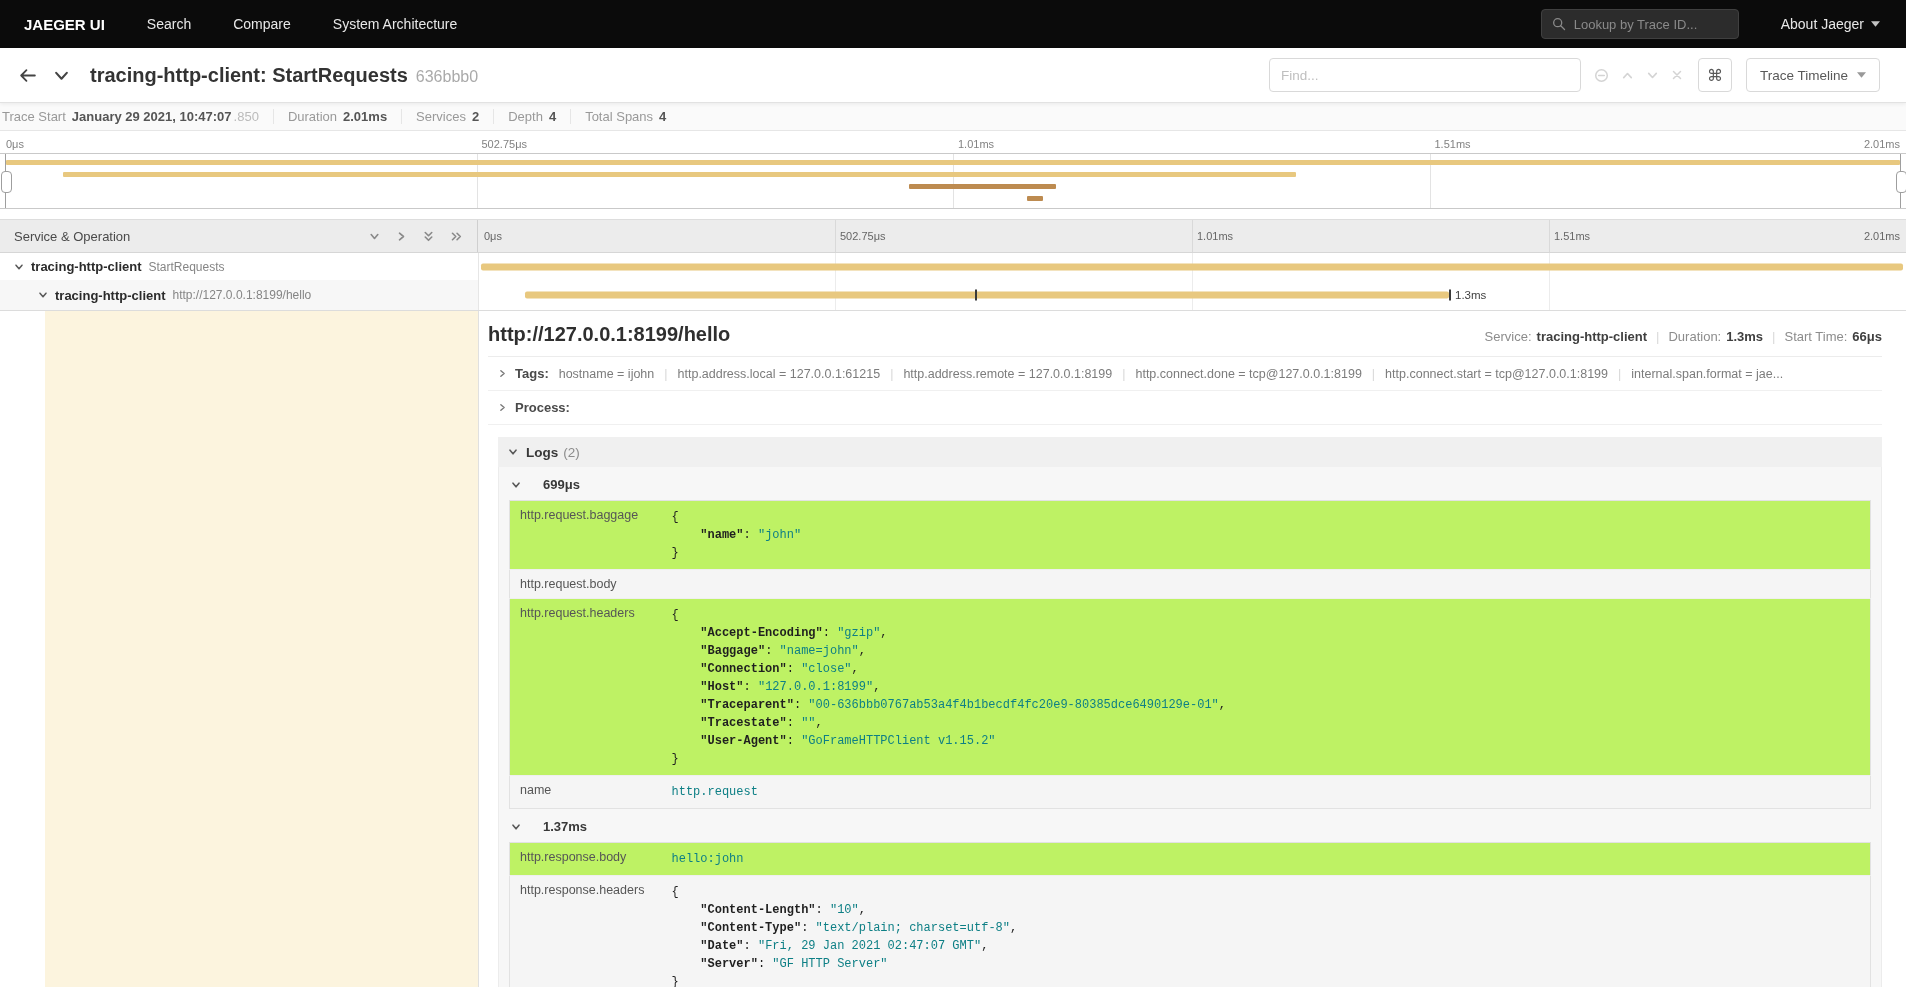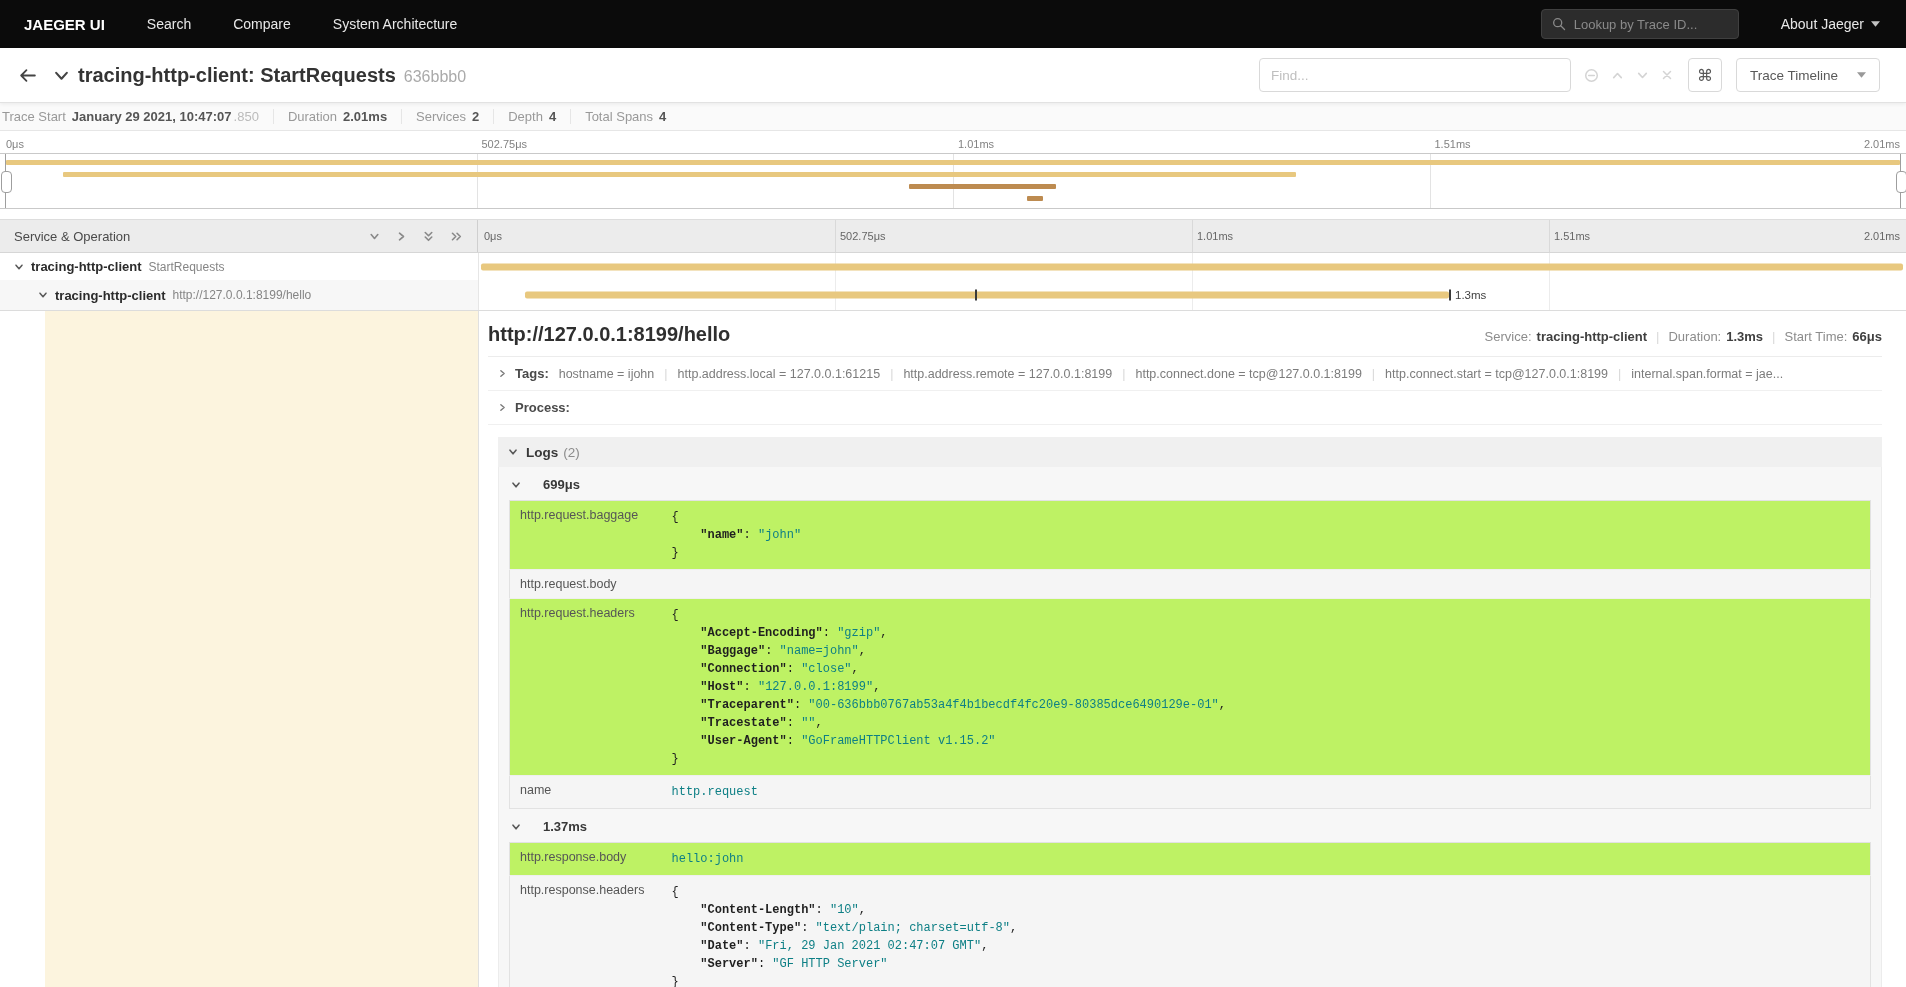--- a/index.html
+++ b/index.html
@@ -19,28 +19,28 @@
   .nav-right{display:flex;align-items:center;gap:42px}
   .nav-search{display:flex;align-items:center;gap:8px;background:#2c2c2c;border:1px solid #404040;border-radius:4px;height:30px;width:198px;padding:0 10px;color:#8a8a8a}
   .nav-search input{background:transparent;border:none;outline:none;color:#fef9c3;font-size:13px;width:100%;font-family:inherit}
   .nav-search input::placeholder{color:#8a8a8a}
   .nav-about{color:#e8e8e8;font-size:14px;display:flex;align-items:center;gap:7px;cursor:pointer}
   .nav-about .caret{color:#c3c3c3}
 
   
   .trace-header{height:55px;flex:0 0 55px;background:#fff;display:flex;align-items:center;padding:0 26px 0 10px;border-bottom:1px solid #e2e2e2;box-shadow:0 1px 4px rgba(0,0,0,.07);position:relative;z-index:3}
   .icon-btn{display:flex;align-items:center;justify-content:center;width:34px;height:34px;color:#444;cursor:pointer;background:none;border:none}
-  .trace-title{font-size:20px;font-weight:600;color:#333;margin-left:0;white-space:nowrap}
+  .trace-title{font-size:20px;font-weight:600;color:#333;margin-left:12px;white-space:nowrap}
   .trace-id{font-size:16px;font-weight:400;color:#aaa;margin-left:8px}
   .find-input{margin-left:auto;width:312px;height:34px;border:1px solid #d9d9d9;border-radius:4px;padding:0 11px;font-size:13.5px;color:#555;outline:none;font-family:inherit}
   .find-input::placeholder{color:#bfbfbf}
   .find-icons{display:flex;align-items:center;gap:12px;margin-left:13px;color:#d4d4d4}
   .find-icons span{display:flex;cursor:default}
   .kbd-btn{margin-left:15px;width:34px;height:34px;border:1px solid #d9d9d9;border-radius:4px;background:#fff;color:#595959;font-size:16px;display:flex;align-items:center;justify-content:center;cursor:pointer;font-family:inherit}
-  .view-btn{margin-left:14px;height:34px;border:1px solid #d9d9d9;border-radius:4px;background:#fff;color:#595959;font-size:13.5px;display:flex;align-items:center;gap:19px;padding:0 13px;cursor:pointer;white-space:nowrap;font-family:inherit}
+  .view-btn{margin-left:14px;height:34px;border:1px solid #d9d9d9;border-radius:4px;background:#fff;color:#595959;font-size:13.5px;display:flex;align-items:center;gap:9px;padding:0 13px;cursor:pointer;white-space:nowrap;font-family:inherit}
   .view-btn .caret{color:#999}
 
   
   .summary{height:28px;flex:0 0 28px;background:#fafafa;border-bottom:1px solid #e6e6e6;display:flex;align-items:center;padding-left:2px;font-size:13px;white-space:nowrap}
   .sum-item{padding:0 14px;border-right:1px solid #e6e6e6;display:flex;gap:6px;align-items:baseline}
   .sum-item:first-child{padding-left:0}
   .sum-item:last-child{border-right:none}
   .sum-label{color:#999}
   .sum-value{color:#555;font-weight:700}
   .sum-suffix{color:#bbb;font-weight:400;margin-left:-4px}

